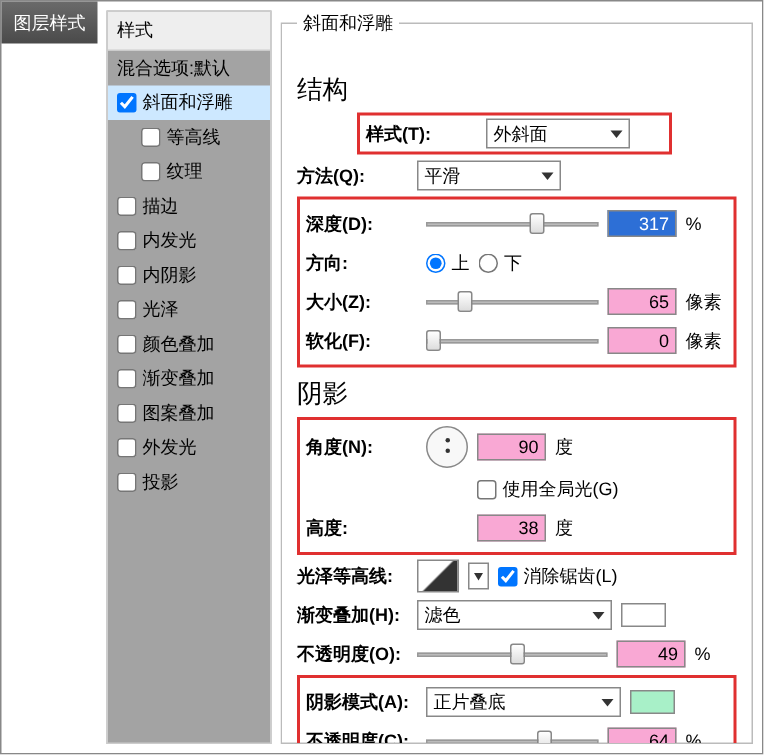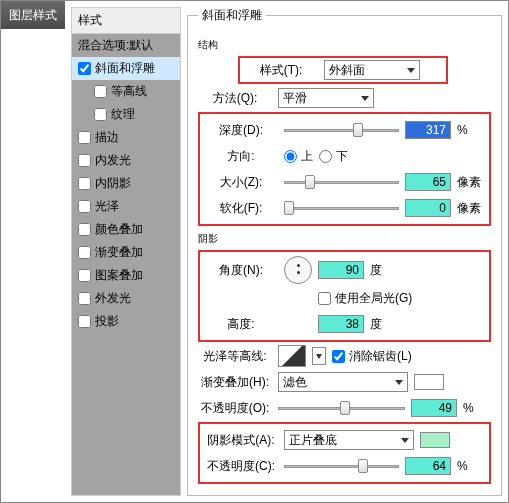--- a/index.html
+++ b/index.html
@@ -10,27 +10,27 @@
 .leftcol { width: 110px; border: 1px solid #ccc; background: #a3a3a3; display: flex; flex-direction: column; }
 .leftcol .head { background: #eee; border-bottom: 1px solid #ccc; padding: 4px 6px; font-size: 12px; }
 .leftcol ul { list-style: none; }
 .leftcol li { display: flex; align-items: center; gap: 4px; padding: 3px 6px; cursor: pointer; }
 .leftcol li.selected { background: #cde8ff; }
 .leftcol li.sub { padding-left: 22px; }
 .leftcol li input[type=checkbox] { width: 13px; height: 13px; }
 .rightcol { flex: 1; display: flex; flex-direction: column; gap: 4px; overflow: hidden; }
 fieldset { border: 1px solid #bbb; padding: 4px 10px 8px 10px; margin: 0; }
 legend { padding: 0 4px; font-size: 12px; }
-.sub-legend { font-size: 10px; margin: 8px 0 4px 0; }
+.sub-legend { font-size: 17px; margin: 18px 0 4px 0; }
 .row { display: flex; align-items: center; gap: 6px; min-height: 24px; margin: 2px 0; }
-.row .label { width: 74px; text-align: center; }
+.row .label { width: 74px; text-align: left; font-weight: bold; }
 .row .slider { flex: 1; display: flex; align-items: center; position: relative; height: 14px; }
 .row .slider .track { width: 100%; height: 3px; background: #bbb; border: 1px solid #999; position: absolute; top: 6px; }
 .row .slider .thumb { width: 10px; height: 14px; background: linear-gradient(#fff,#ddd); border: 1px solid #888; position: absolute; top: 0; border-radius: 2px; }
-.numbox { width: 46px; height: 18px; border: 1px solid #888; background: #5eead4; padding: 0 4px; display: flex; align-items: center; justify-content: flex-end; }
+.numbox { width: 46px; height: 18px; border: 1px solid #888; background: #f9a8d4; padding: 0 4px; display: flex; align-items: center; justify-content: flex-end; }
 .numbox.highlight { background: #2d6fd6; color: #fff; }
 .unit { width: 28px; }
 .combo { width: 96px; height: 20px; border: 1px solid #888; background: #fff; display: flex; align-items: center; justify-content: space-between; padding: 0 4px; gap: 12px; }
 .combo .caret { width: 0; height: 0; border-left: 4px solid transparent; border-right: 4px solid transparent; border-top: 5px solid #333; }
 .color-swatch { width: 30px; height: 16px; border: 1px solid #888; }
 .curve { width: 28px; height: 22px; border: 1px solid #888; background: linear-gradient(135deg,#fff 48%,#333 52%); display:inline-block; }
 .dial { width: 28px; height: 28px; border: 1px solid #888; border-radius: 50%; background: #f8f8f8; position: relative; }
 .dial::before,.dial::after { content:""; position:absolute; width:3px; height:3px; background:#333; border-radius:50%; }
 .dial::before { top:7px; left:12px; }
 .dial::after { top:14px; left:12px; }

